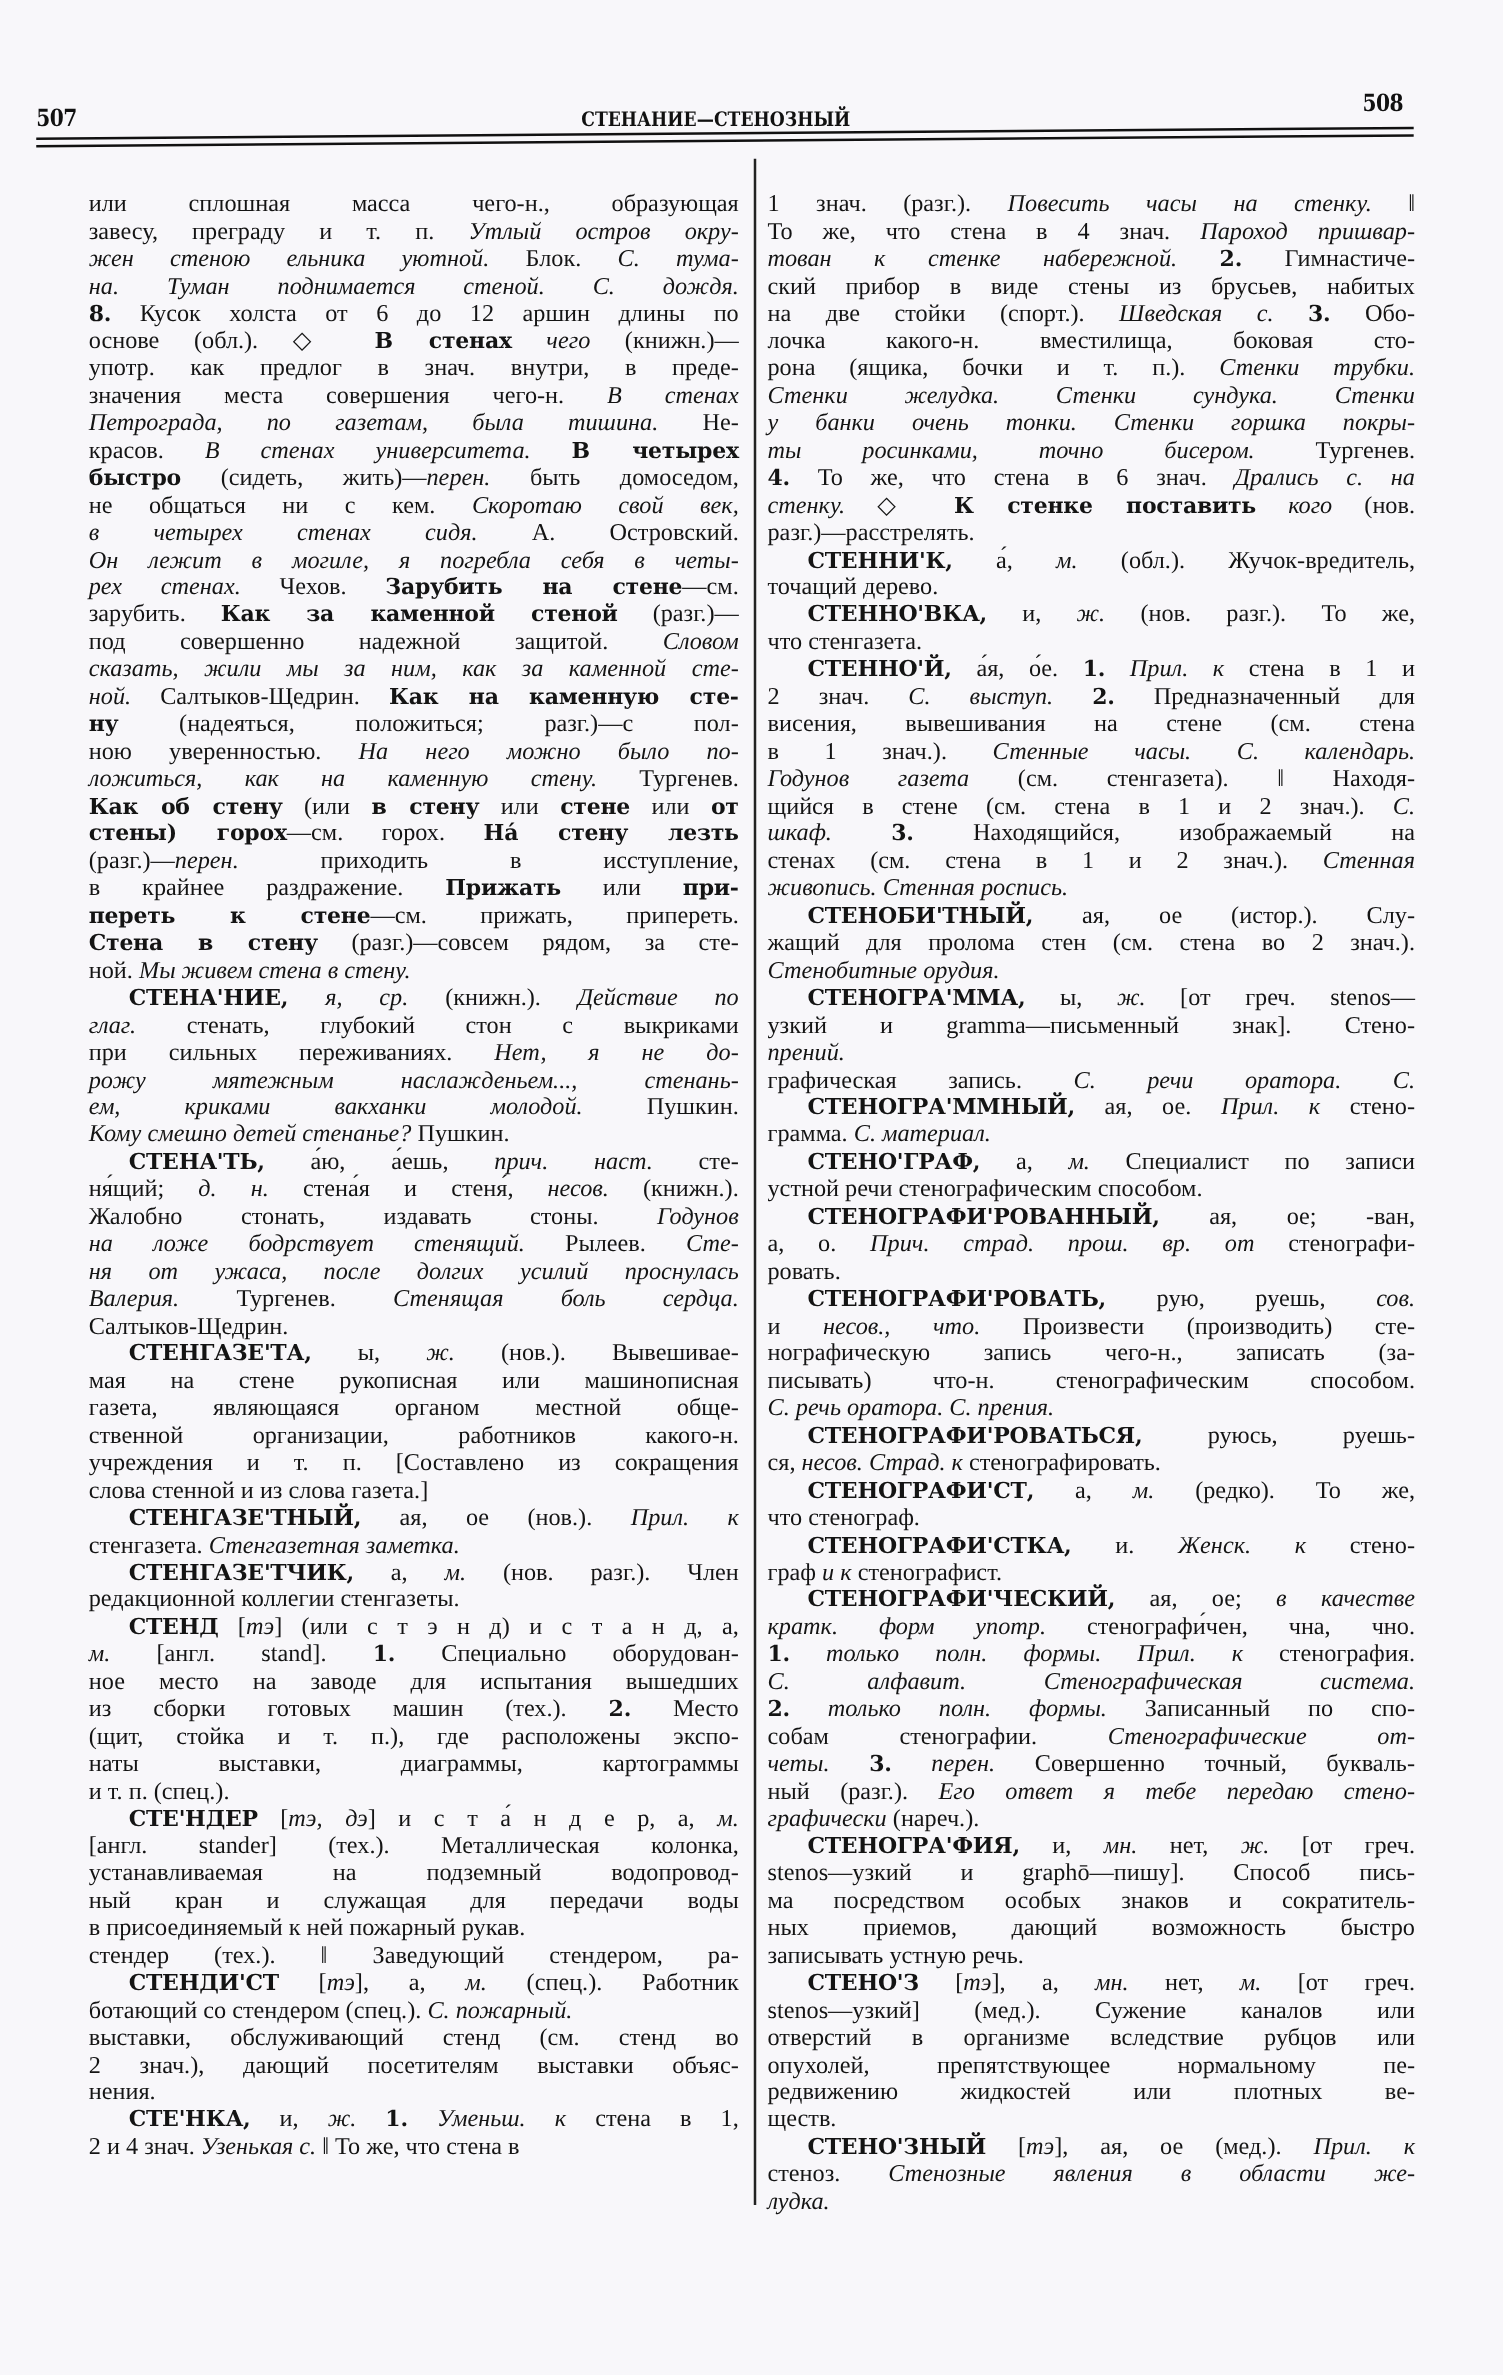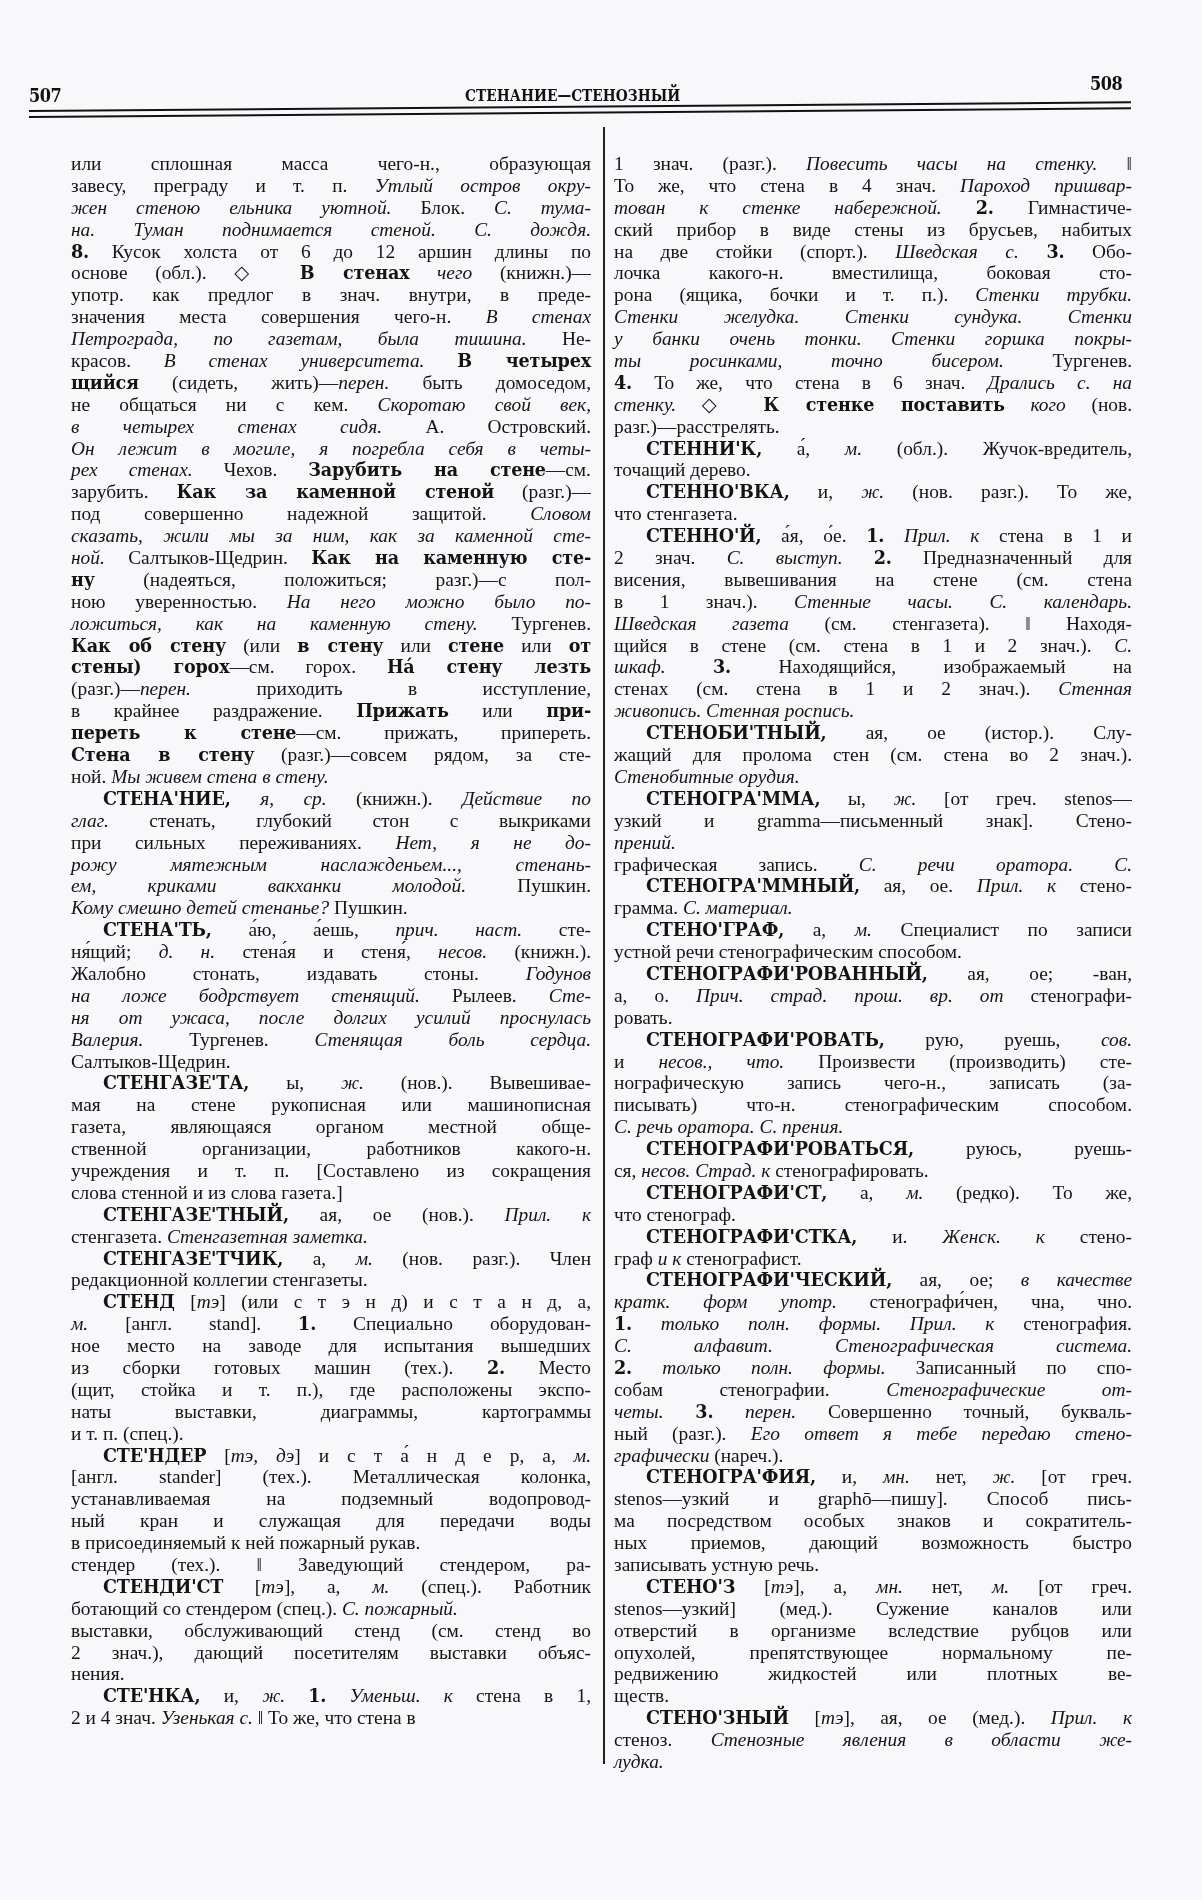--- a/index.html
+++ b/index.html
@@ -48,21 +48,21 @@
       <span class="line"><span>или сплошная масса чего-н., образующая</span></span>
       <span class="line"><span>завесу, преграду и т. п. </span><i>Утлый остров окру-</i></span>
       <span class="line"><i>жен стеною ельника уютной.</i><span> Блок. </span><i>С. тума-</i></span>
       <span class="line"><i>на. Туман поднимается стеной. С. дождя.</i></span>
       <span class="line"><b>8.</b><span> Кусок холста от 6 до 12 аршин длины по</span></span>
       <span class="line"><span>основе (обл.). ◇ </span><b>В стенах</b><span> </span><i>чего</i><span> (книжн.)—</span></span>
       <span class="line"><span>употр. как предлог в знач. внутри, в преде-</span></span>
       <span class="line"><span>значения места совершения чего-н. </span><i>В стенах</i></span>
       <span class="line"><i>Петрограда, по газетам, была тишина.</i><span> Не-</span></span>
       <span class="line"><span>красов. </span><i>В стенах университета.</i><span> </span><b>В четырех</b></span>
-      <span class="line"><b>щийся</b><span> (сидеть, жить)—</span><i>перен.</i><span> быть домоседом,</span></span>
+      <span class="line"><b>быстро</b><span> (сидеть, жить)—</span><i>перен.</i><span> быть домоседом,</span></span>
       <span class="line"><span>не общаться ни с кем. </span><i>Скоротаю свой век,</i></span>
       <span class="line"><i>в четырех стенах сидя.</i><span> А. Островский.</span></span>
       <span class="line"><i>Он лежит в могиле, я погребла себя в четы-</i></span>
       <span class="line"><i>рех стенах.</i><span> Чехов. </span><b>Зарубить на стене</b><span>—см.</span></span>
       <span class="line"><span>зарубить. </span><b>Как за каменной стеной</b><span> (разг.)—</span></span>
       <span class="line"><span>под совершенно надежной защитой. </span><i>Словом</i></span>
       <span class="line"><i>сказать, жили мы за ним, как за каменной сте-</i></span>
       <span class="line"><i>ной.</i><span> Салтыков-Щедрин. </span><b>Как на каменную сте-</b></span>
       <span class="line"><b>ну</b><span> (надеяться, положиться; разг.)—с пол-</span></span>
       <span class="line"><span>ною уверенностью. </span><i>На него можно было по-</i></span>
@@ -133,21 +133,21 @@
       <span class="line"><i>стенку.</i><span> ◇ </span><b>К стенке поставить</b><span> </span><i>кого</i><span> (нов.</span></span>
       <span class="line last"><span>разг.)—расстрелять.</span></span>
       <span class="line ind"><b>СТЕННИ'К,</b><span> а́, </span><i>м.</i><span> (обл.). Жучок-вредитель,</span></span>
       <span class="line last"><span>точащий дерево.</span></span>
       <span class="line ind"><b>СТЕННО'ВКА,</b><span> и, </span><i>ж.</i><span> (нов. разг.). То же,</span></span>
       <span class="line last"><span>что стенгазета.</span></span>
       <span class="line ind"><b>СТЕННО'Й,</b><span> а́я, о́е. </span><b>1.</b><span> </span><i>Прил. к</i><span> стена в 1 и</span></span>
       <span class="line"><span>2 знач. </span><i>С. выступ.</i><span> </span><b>2.</b><span> Предназначенный для</span></span>
       <span class="line"><span>висения, вывешивания на стене (см. стена</span></span>
       <span class="line"><span>в 1 знач.). </span><i>Стенные часы. С. календарь.</i></span>
-      <span class="line"><i>Шведская газета</i><span> (см. стенгазета). ‖ Находя-</span></span>
+      <span class="line"><i>Годунов газета</i><span> (см. стенгазета). ‖ Находя-</span></span>
       <span class="line"><span>щийся в стене (см. стена в 1 и 2 знач.). </span><i>С.</i></span>
       <span class="line"><i>шкаф.</i><span> </span><b>3.</b><span> Находящийся, изображаемый на</span></span>
       <span class="line"><span>стенах (см. стена в 1 и 2 знач.). </span><i>Стенная</i></span>
       <span class="line last"><i>живопись. Стенная роспись.</i></span>
       <span class="line ind"><b>СТЕНОБИ'ТНЫЙ,</b><span> ая, ое (истор.). Слу-</span></span>
       <span class="line"><span>жащий для пролома стен (см. стена во 2 знач.).</span></span>
       <span class="line last"><i>Стенобитные орудия.</i></span>
       <span class="line ind"><b>СТЕНОГРА'ММА,</b><span> ы, </span><i>ж.</i><span> [от греч. stenos—</span></span>
       <span class="line"><span>узкий и gramma—письменный знак]. Стено-</span></span>
       <span class="line last"><i>прений.</i></span>

